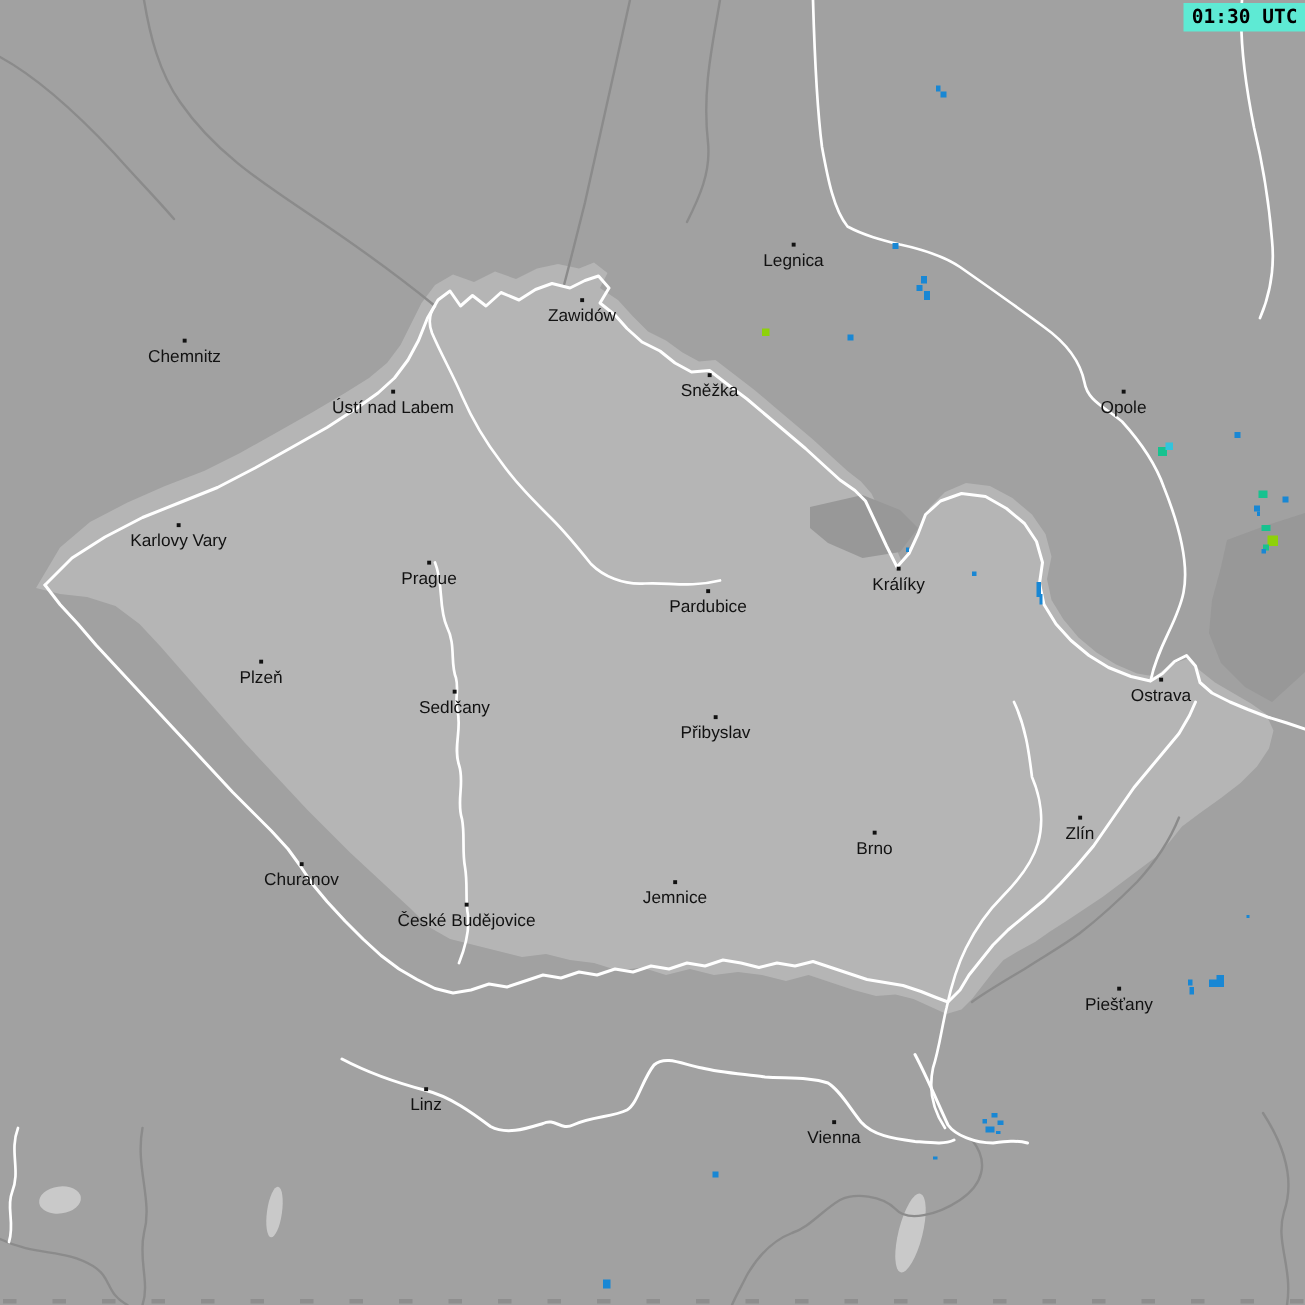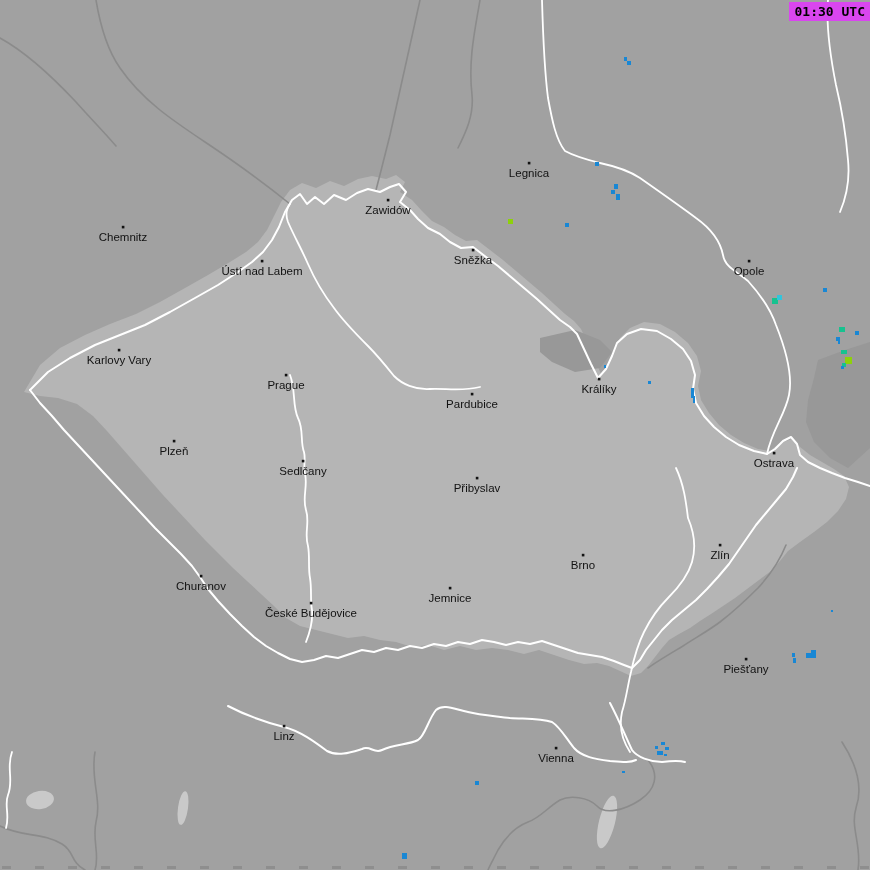--- a/index.html
+++ b/index.html
@@ -226,14 +226,14 @@
           <rect x="282.8" y="724.8" width="2.6" height="2.6" fill="#121212"></rect>
           <text x="284" y="740" text-anchor="middle" class="city-label">Linz</text>
         </g>
         <g>
           <rect x="554.8" y="746.8" width="2.6" height="2.6" fill="#121212"></rect>
           <text x="556" y="762" text-anchor="middle" class="city-label">Vienna</text>
         </g>
       </g>
   </svg>
 
-  <div id="timestamp-badge" style="background: #d946ef; color: rgb(0, 0, 0);">01:30 UTC</div>
+  <div id="timestamp-badge" style="background: #5eead4; color: rgb(0, 0, 0);">01:30 UTC</div>
 </div>
 
 </body></html>

